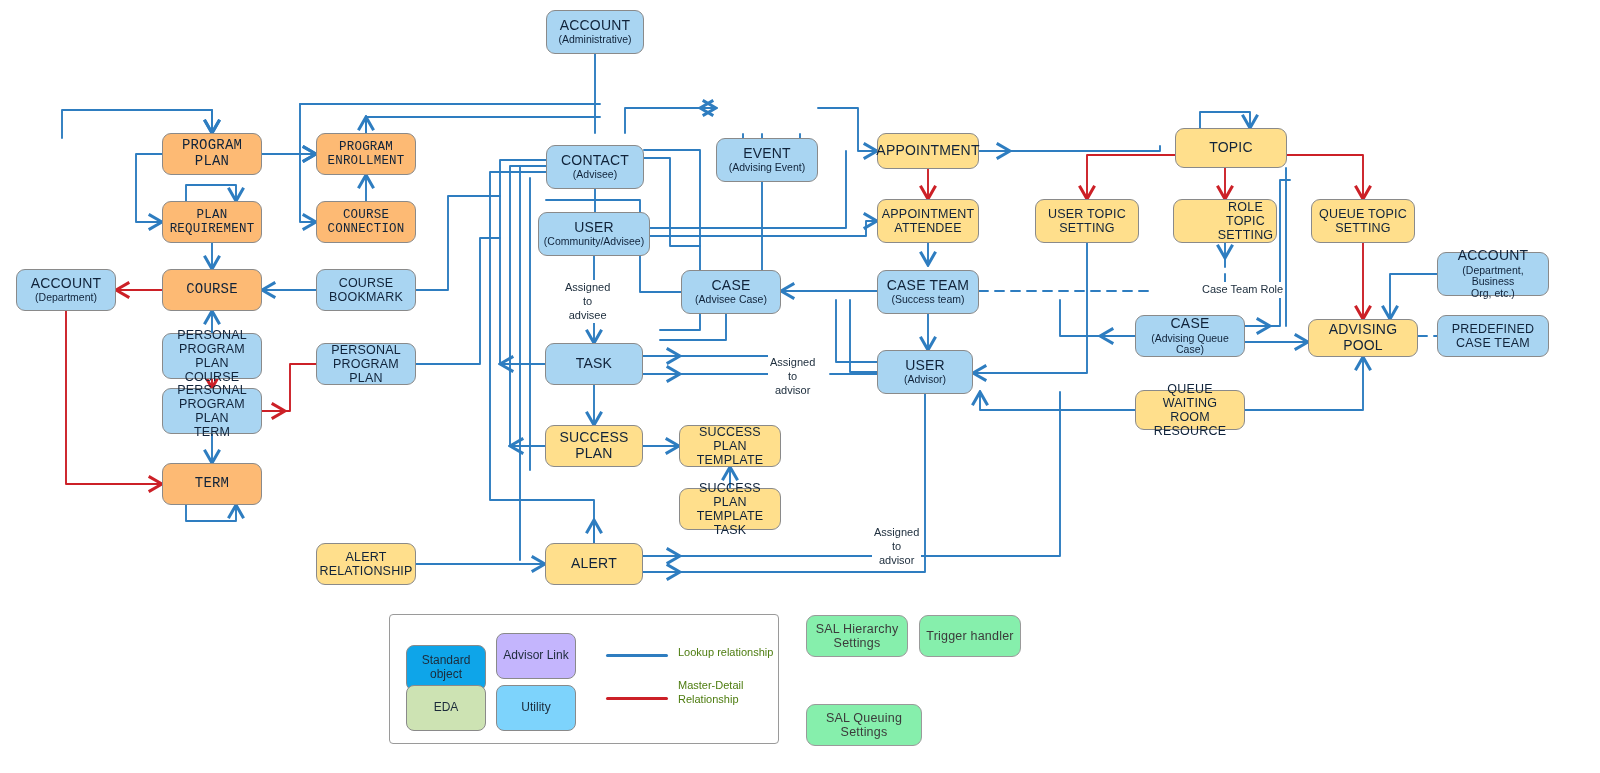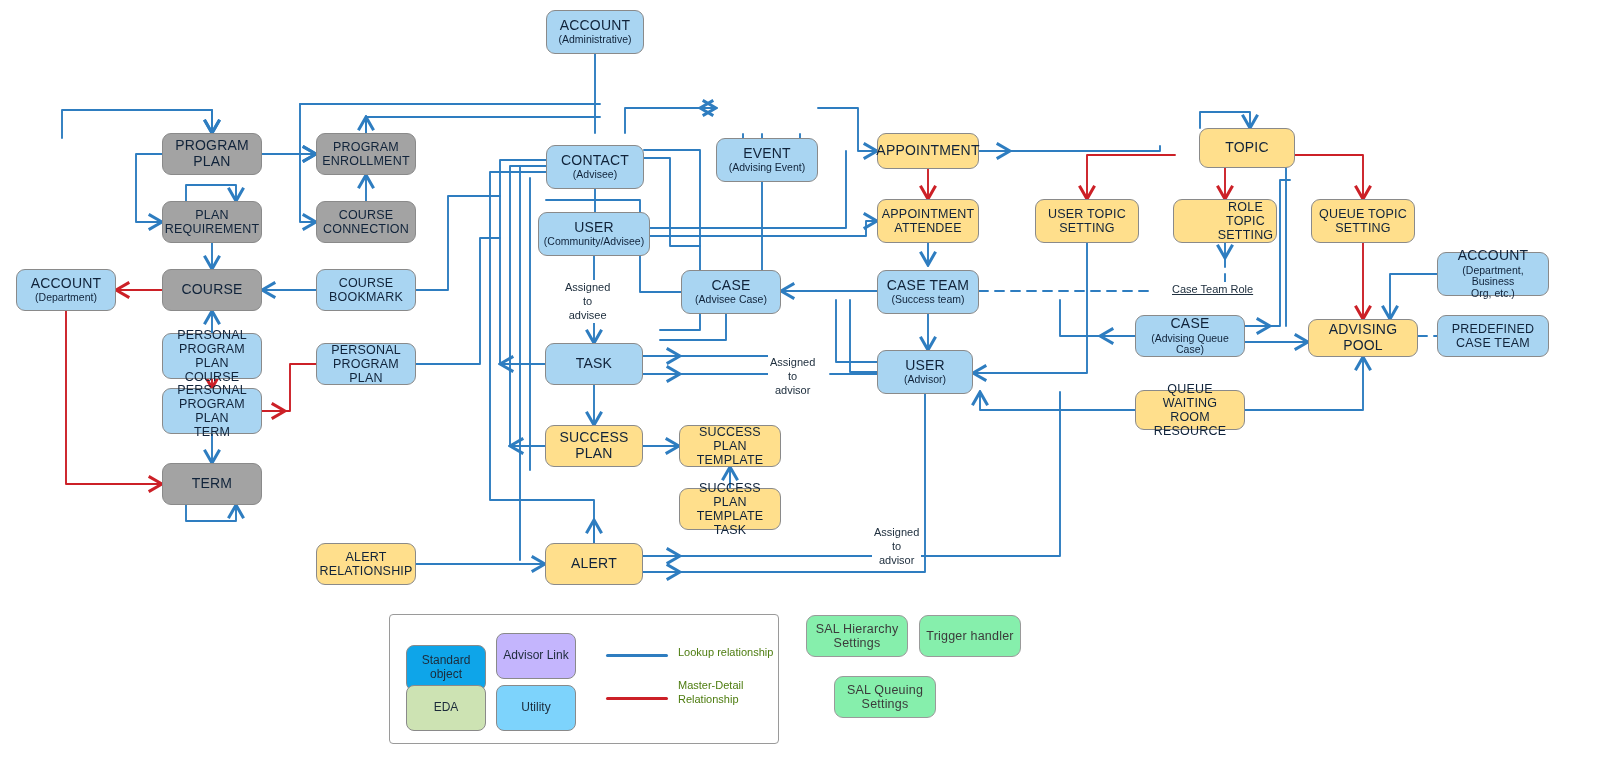--- a/index.html
+++ b/index.html
@@ -19,21 +19,21 @@
     text-align:center;
     line-height:1.12;
     color:#10233a;
     z-index:5;
     padding:2px 4px;
   }
   .node .t1{font-size:14px;letter-spacing:.2px;}
   .node .t2{font-size:10.5px;margin-top:1px;}
   .node.sz-sm .t1{font-size:12.5px;}
   .std{background:#a9d5f2;}
-  .eda{background:#a3a3a3;}
+  .eda{background:#fdba74;font-family:Liberation Mono, monospace;}
   .adv{background:#ffdf8c;}
   .util{background:#86efac;border-color:#9a9a9a;color:#3b3b3b;}
   .util .t1{font-size:12.5px;}
   .edgelabel{
     position:absolute;z-index:6;font-size:11px;color:#20303f;
     text-align:center;line-height:1.25;background:#fff;padding:1px 2px;
   }
   #legend{
     position:absolute;left:389px;top:614px;width:388px;height:128px;
     border:1.2px solid #9a9a9a;border-radius:4px;background:#fff;z-index:7;
@@ -294,21 +294,21 @@
         <div class="t1">APPOINTMENT<br>ATTENDEE</div>
       </div>
       <div class="node std" style="left: 877px; top: 270px; width: 102px; height: 44px;">
         <div class="t1">CASE TEAM</div>
         <div class="t2">(Success team)</div>
       </div>
       <div class="node std" style="left: 877px; top: 350px; width: 96px; height: 44px;">
         <div class="t1">USER</div>
         <div class="t2">(Advisor)</div>
       </div>
-      <div class="node adv" style="left: 1175px; top: 128px; width: 96px; height: 40px; margin-left: 24px;">
+      <div class="node adv" style="left: 1175px; top: 128px; width: 112px; height: 40px;">
         <div class="t1">TOPIC</div>
       </div>
       <div class="node adv sz-sm" style="left: 1035px; top: 199px; width: 104px; height: 44px;">
         <div class="t1">USER TOPIC<br>SETTING</div>
       </div>
       <div class="node adv sz-sm" style="left: 1173px; top: 199px; width: 104px; height: 44px; padding-left: 45px;">
         <div class="t1">ROLE TOPIC<br>SETTING</div>
       </div>
       <div class="node adv sz-sm" style="left: 1311px; top: 199px; width: 104px; height: 44px;">
         <div class="t1">QUEUE TOPIC<br>SETTING</div>
@@ -328,30 +328,30 @@
         <div class="t2">(Department, Business<br>Org, etc.)</div>
       </div>
       <div class="node std sz-sm" style="left: 1437px; top: 315px; width: 112px; height: 42px;">
         <div class="t1">PREDEFINED<br>CASE TEAM</div>
       </div>
     </div>
   <div id="labels-layer">
       <div class="edgelabel" style="left: 563px; top: 280px;">Assigned<br>to<br>advisee</div>
       <div class="edgelabel" style="left: 768px; top: 355px;">Assigned<br>to<br>advisor</div>
       <div class="edgelabel" style="left: 872px; top: 525px;">Assigned<br>to<br>advisor</div>
-      <div class="edgelabel" style="left: 1170px; top: 282px; text-decoration: underline;">Case Team Role</div>
+      <div class="edgelabel" style="left: 1200px; top: 282px;">Case Team Role</div>
     </div>
   <div id="utility-layer">
       <div class="node util" style="left: 806px; top: 615px; width: 102px; height: 42px;">
         <div class="t1">SAL Hierarchy<br>Settings</div>
       </div>
       <div class="node util" style="left: 919px; top: 615px; width: 102px; height: 42px;">
         <div class="t1">Trigger handler</div>
       </div>
-      <div class="node util" style="left: 806px; top: 676px; width: 102px; height: 42px; margin-left: 28px;">
+      <div class="node util" style="left: 806px; top: 704px; width: 116px; height: 42px;">
         <div class="t1">SAL Queuing<br>Settings</div>
       </div>
     </div>
 
   <div id="legend">
     <div class="lg-box" style="left:16px;top:30px;width:78px;height:44px;background:#0ea5e9;justify-content:center;">
       <span>Standard<br>object</span>
     </div>
     <div class="lg-box" style="left:106px;top:18px;width:78px;height:44px;background:#c4b5fd;">
       <span>Advisor Link</span>

